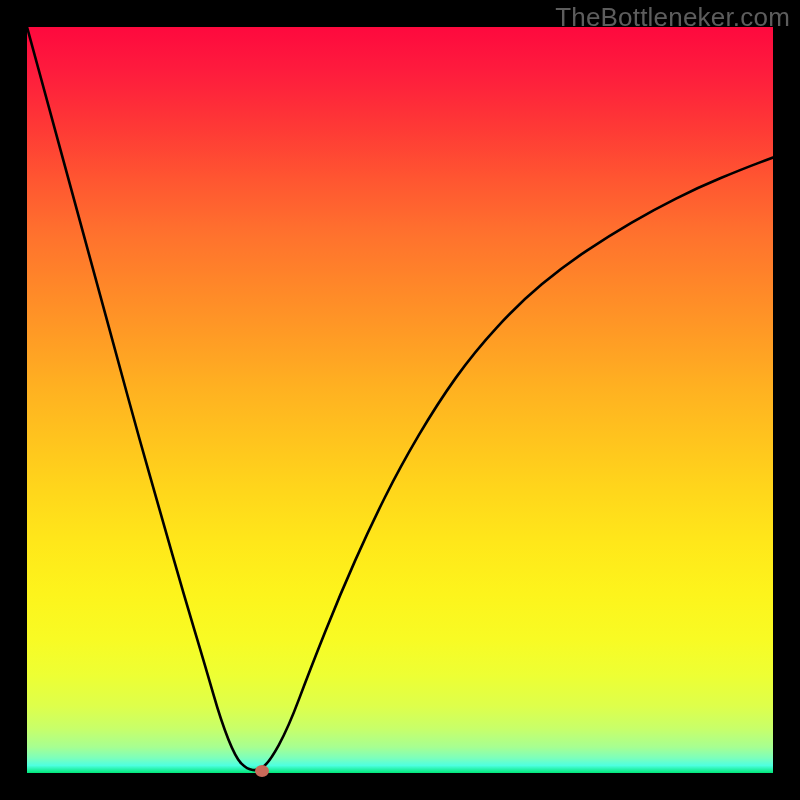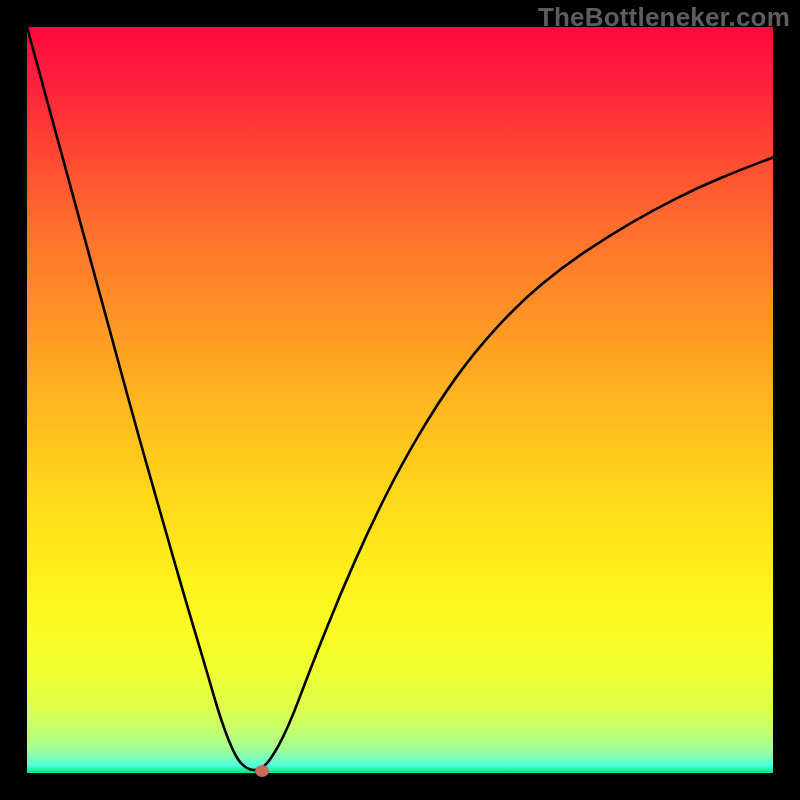--- a/index.html
+++ b/index.html
@@ -9,21 +9,21 @@
     width: 800px;
     height: 800px;
     background: #000;
   }
   .watermark {
     position: absolute;
     top: 2px;
     right: 10px;
     font-family: Arial, Helvetica, sans-serif;
     font-size: 26px;
-    font-weight: 700;
+    font-weight: 400;
     color: #5d5d5d;
     letter-spacing: 0.2px;
   }
   .plot {
     position: absolute;
     left: 27px;
     top: 27px;
     width: 746px;
     height: 746px;
   }

